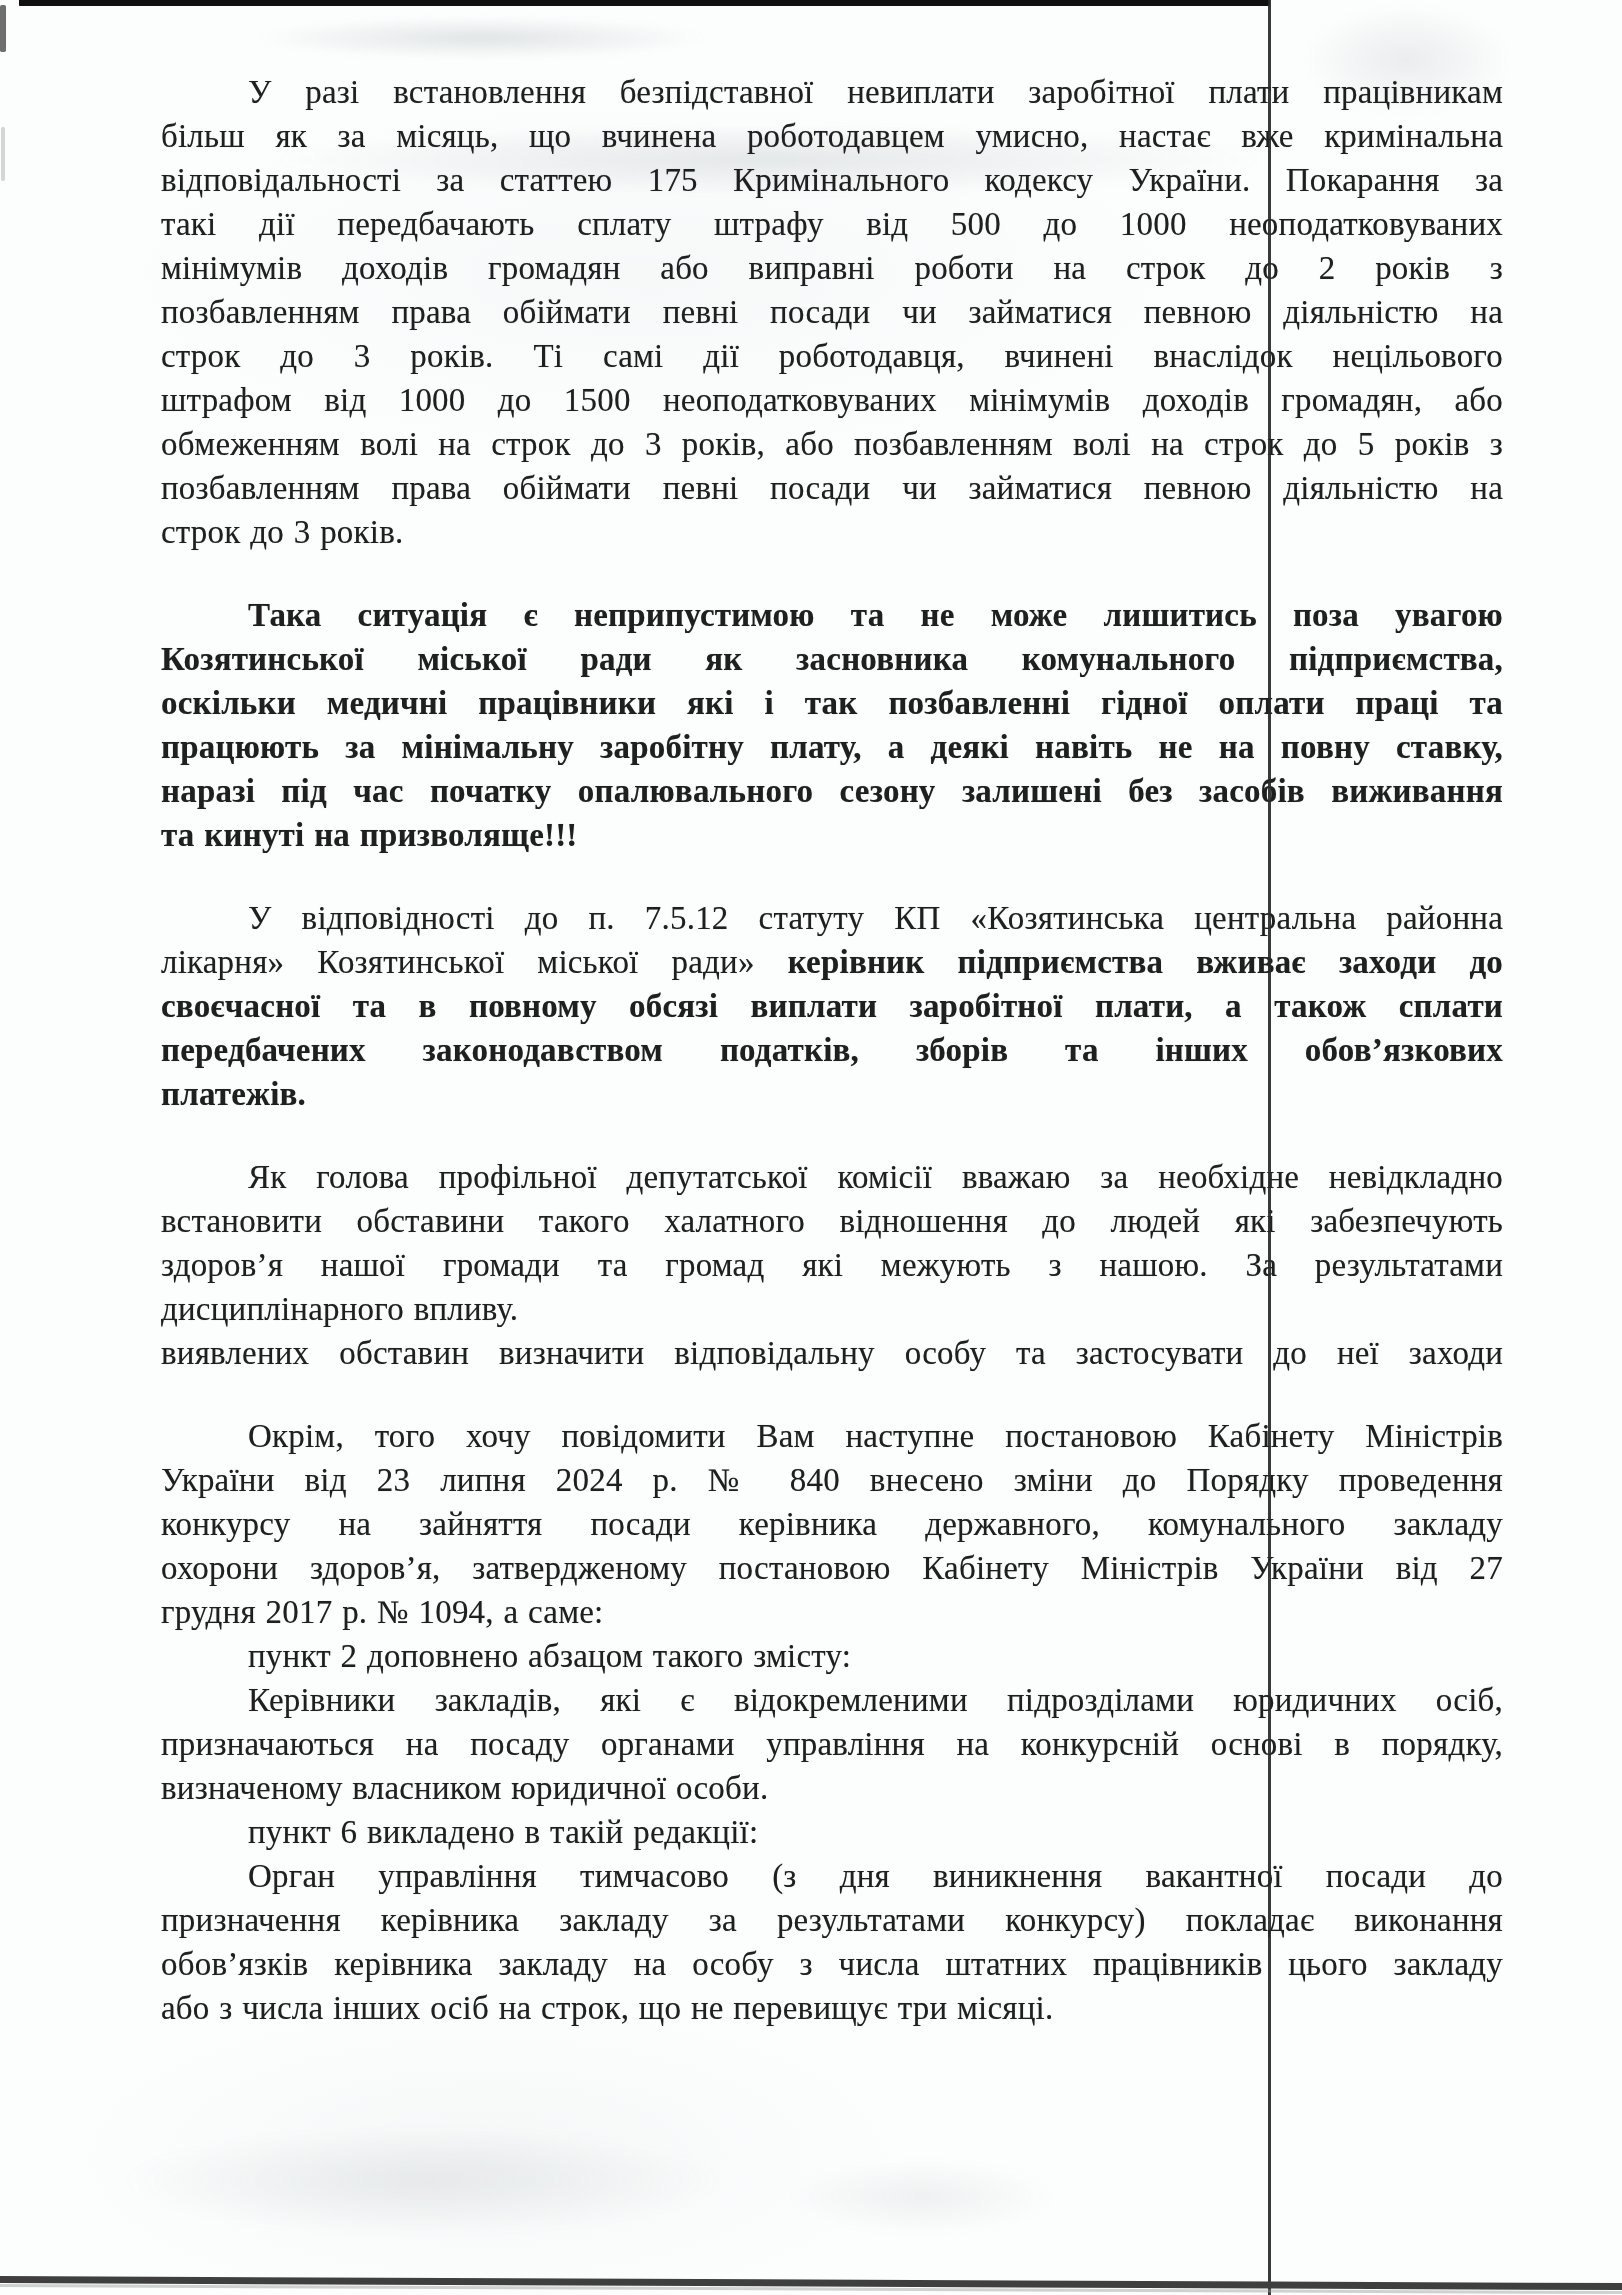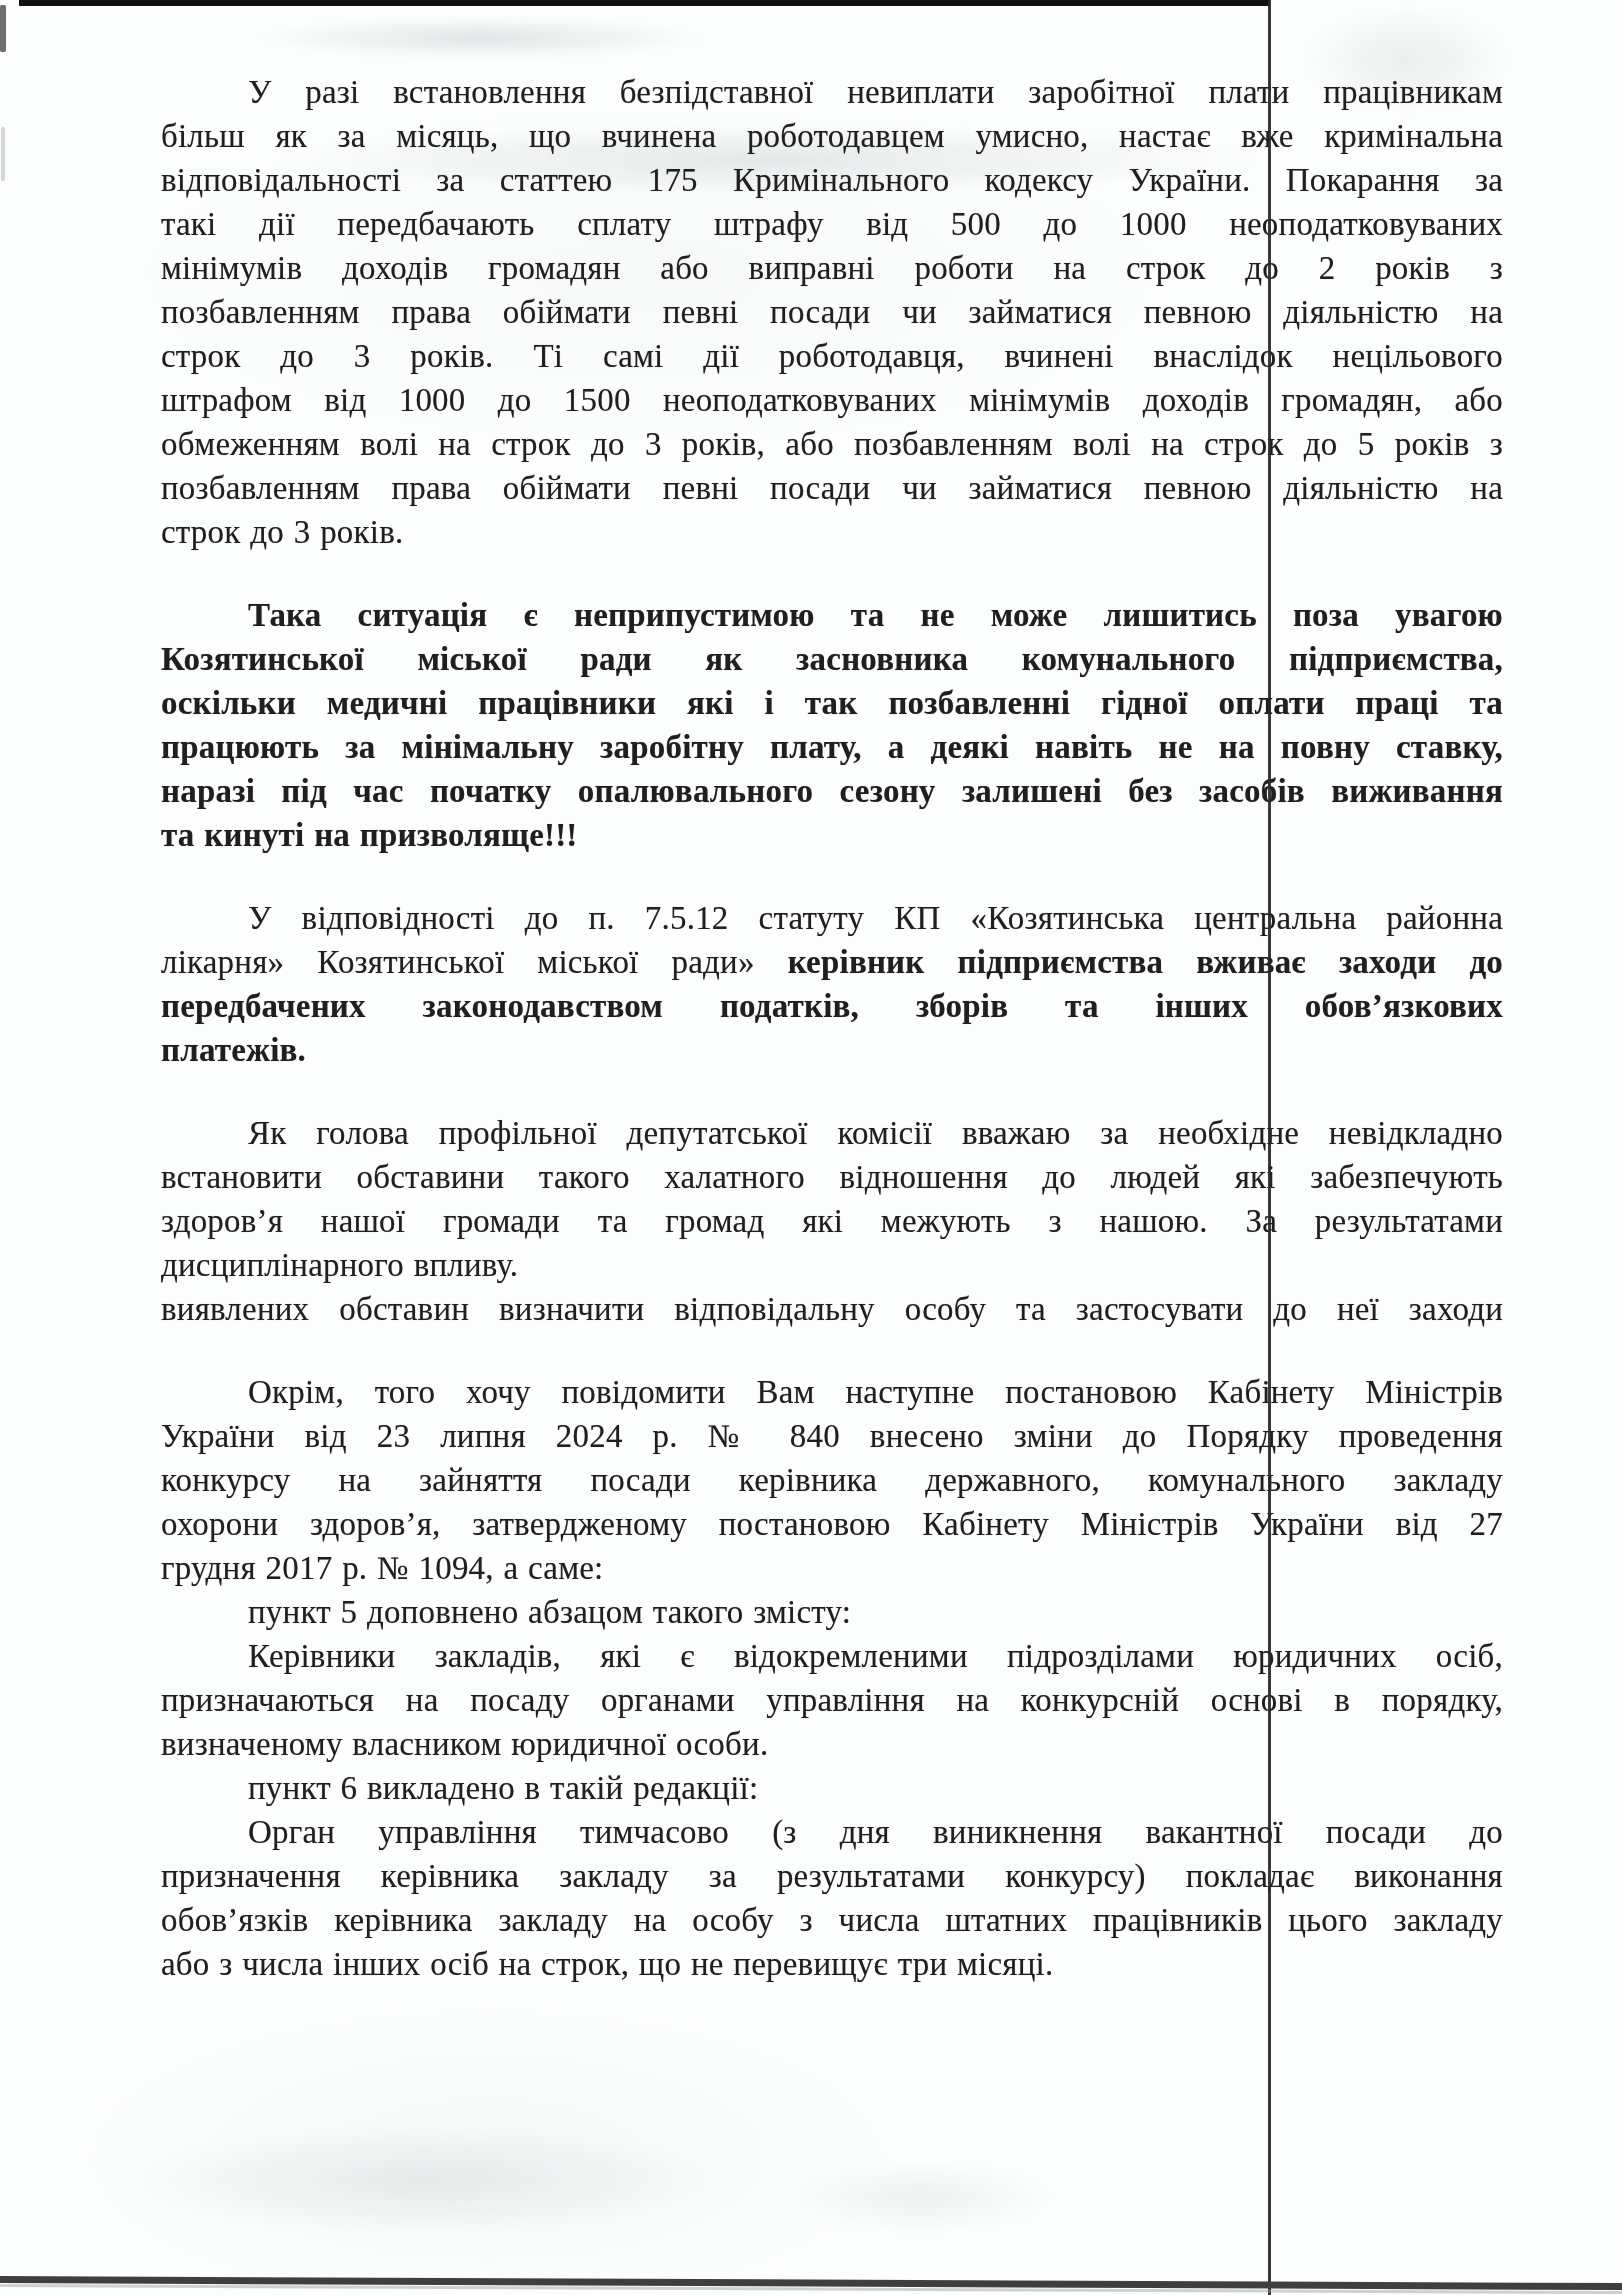--- a/index.html
+++ b/index.html
@@ -88,37 +88,38 @@
         <div class="line j ind b">Така ситуація є неприпустимою та не може лишитись поза увагою</div>
         <div class="line j b">Козятинської міської ради як засновника комунального підприємства,</div>
         <div class="line j b">оскільки медичні працівники які і так позбавленні гідної оплати праці та</div>
         <div class="line j b">працюють за мінімальну заробітну плату, а деякі навіть не на повну ставку,</div>
         <div class="line j b">наразі під час початку опалювального сезону залишені без засобів виживання</div>
         <div class="line b">та кинуті на призволяще!!!</div>
       </div>
       <div class="para">
         <div class="line j ind">У відповідності до п. 7.5.12 статуту КП «Козятинська центральна районна</div>
         <div class="line j"><span>лікарня» Козятинської міської ради» </span><span class="b">керівник підприємства вживає заходи до</span></div>
+        <div class="line j b">своєчасної та в повному обсязі виплати заробітної плати, а також сплати</div>
         <div class="line j b">передбачених законодавством податків, зборів та інших обов’язкових</div>
         <div class="line b">платежів.</div>
       </div>
       <div class="para">
         <div class="line j ind">Як голова профільної депутатської комісії вважаю за необхідне невідкладно</div>
         <div class="line j">встановити обставини такого халатного відношення до людей які забезпечують</div>
         <div class="line j">здоров’я нашої громади та громад які межують з нашою. За результатами</div>
         <div class="line">дисциплінарного впливу.</div>
         <div class="line j">виявлених обставин визначити відповідальну особу та застосувати до неї заходи</div>
       </div>
       <div class="para">
         <div class="line j ind">Окрім, того хочу повідомити Вам наступне постановою Кабінету Міністрів</div>
         <div class="line j">України від 23 липня 2024 р. № 840 внесено зміни до Порядку проведення</div>
         <div class="line j">конкурсу на зайняття посади керівника державного, комунального закладу</div>
         <div class="line j">охорони здоров’я, затвердженому постановою Кабінету Міністрів України від 27</div>
         <div class="line">грудня 2017 р. № 1094, а саме:</div>
-        <div class="line ind">пункт 5 доповнено абзацом такого змісту:</div>
+        <div class="line ind">пункт 2 доповнено абзацом такого змісту:</div>
         <div class="line j ind">Керівники закладів, які є відокремленими підрозділами юридичних осіб,</div>
         <div class="line j">призначаються на посаду органами управління на конкурсній основі в порядку,</div>
         <div class="line">визначеному власником юридичної особи.</div>
         <div class="line ind">пункт 6 викладено в такій редакції:</div>
         <div class="line j ind">Орган управління тимчасово (з дня виникнення вакантної посади до</div>
         <div class="line j">призначення керівника закладу за результатами конкурсу) покладає виконання</div>
         <div class="line j">обов’язків керівника закладу на особу з числа штатних працівників цього закладу</div>
         <div class="line">або з числа інших осіб на строк, що не перевищує три місяці.</div>
       </div>
     </div>

